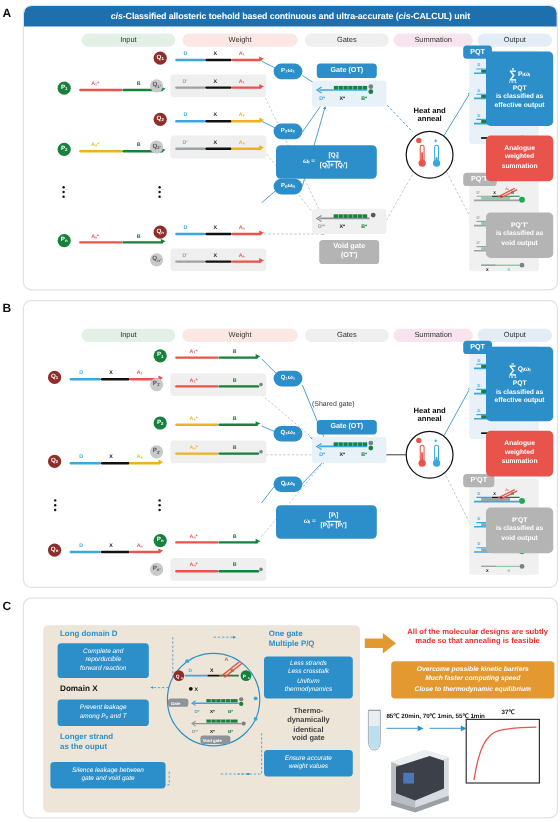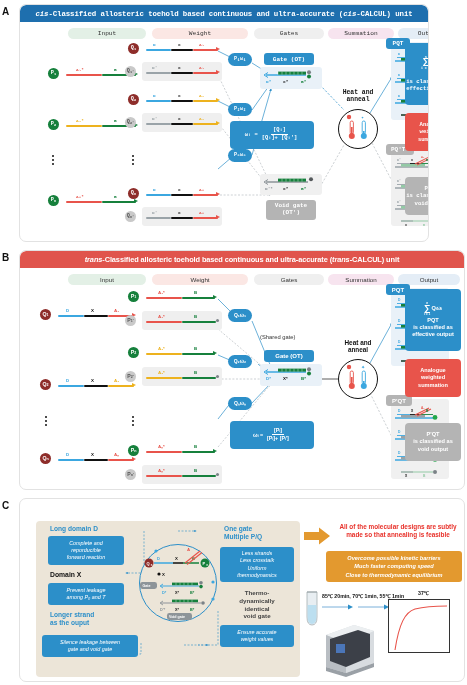--- a/index.html
+++ b/index.html
@@ -167,21 +167,21 @@
   .chart-frame {
     position:absolute; border:0.8px solid #333; background:#fff;
   }
   svg { overflow:visible; display:block; }
 </style>
 </head>
 <body>
 
 <div class="panel-letter" style="left:2px; top:6px;">A</div>
 
-<div class="panel-box" style="left:19px; top:4px; width:410px; height:238px;font-family:Liberation Mono, monospace;">
+<div class="panel-box" style="left:19px; top:4px; width:446px; height:238px;">
 
   <div class="panel-title" style="background:#1e6fae;">
     <span><i>cis</i><span>-Classified allosteric toehold based continuous and ultra-accurate (</span><i>cis</i><span>-CALCUL) unit</span></span>
   </div>
 
   <div class="colhead" style="left:48px; top:23px; width:78px; background:#e3f0e6;">Input</div>
   <div class="colhead" style="left:132px; top:23px; width:96px; background:#fbe7e4;">Weight</div>
   <div class="colhead" style="left:234px; top:23px; width:70px; background:#efefef;">Gates</div>
   <div class="colhead" style="left:308px; top:23px; width:66px; background:#f7e4ef;">Summation</div>
   <div class="colhead" style="left:378px; top:23px; width:62px; background:#e4edf6;">Output</div>
@@ -563,23 +563,20 @@
     <span>PQ'T'</span>
     <span>is classified as</span>
     <span>void output</span>
   </div>
 </div>
 
 <div class="panel-letter" style="left:2px; top:252px;">B</div>
 
 <div class="panel-box" style="left:19px; top:250px; width:446px; height:240px;">
 
-  <div class="panel-title" style="background:#e0544c;">
-    <span><i>trans</i><span>-Classified allosteric toehold based continuous and ultra-accurate (</span><i>trans</i><span>-CALCUL) unit</span></span>
-  </div>
 
   <div class="colhead" style="left:48px; top:23px; width:78px; background:#e3f0e6;">Input</div>
   <div class="colhead" style="left:132px; top:23px; width:96px; background:#fbe7e4;">Weight</div>
   <div class="colhead" style="left:234px; top:23px; width:70px; background:#efefef;">Gates</div>
   <div class="colhead" style="left:308px; top:23px; width:66px; background:#f7e4ef;">Summation</div>
   <div class="colhead" style="left:378px; top:23px; width:62px; background:#e4edf6;">Output</div>
 
   <svg style="position:absolute; left:0; top:0; width:446px; height:240px;">
     <path d="M198,48 L212,62" stroke="#2c8fc9" stroke-width="0.7" fill="none" marker-end="url(#ah-blue)"></path>
     <path d="M198,104 L212,110" stroke="#2c8fc9" stroke-width="0.7" fill="none" marker-end="url(#ah-blue)"></path>

